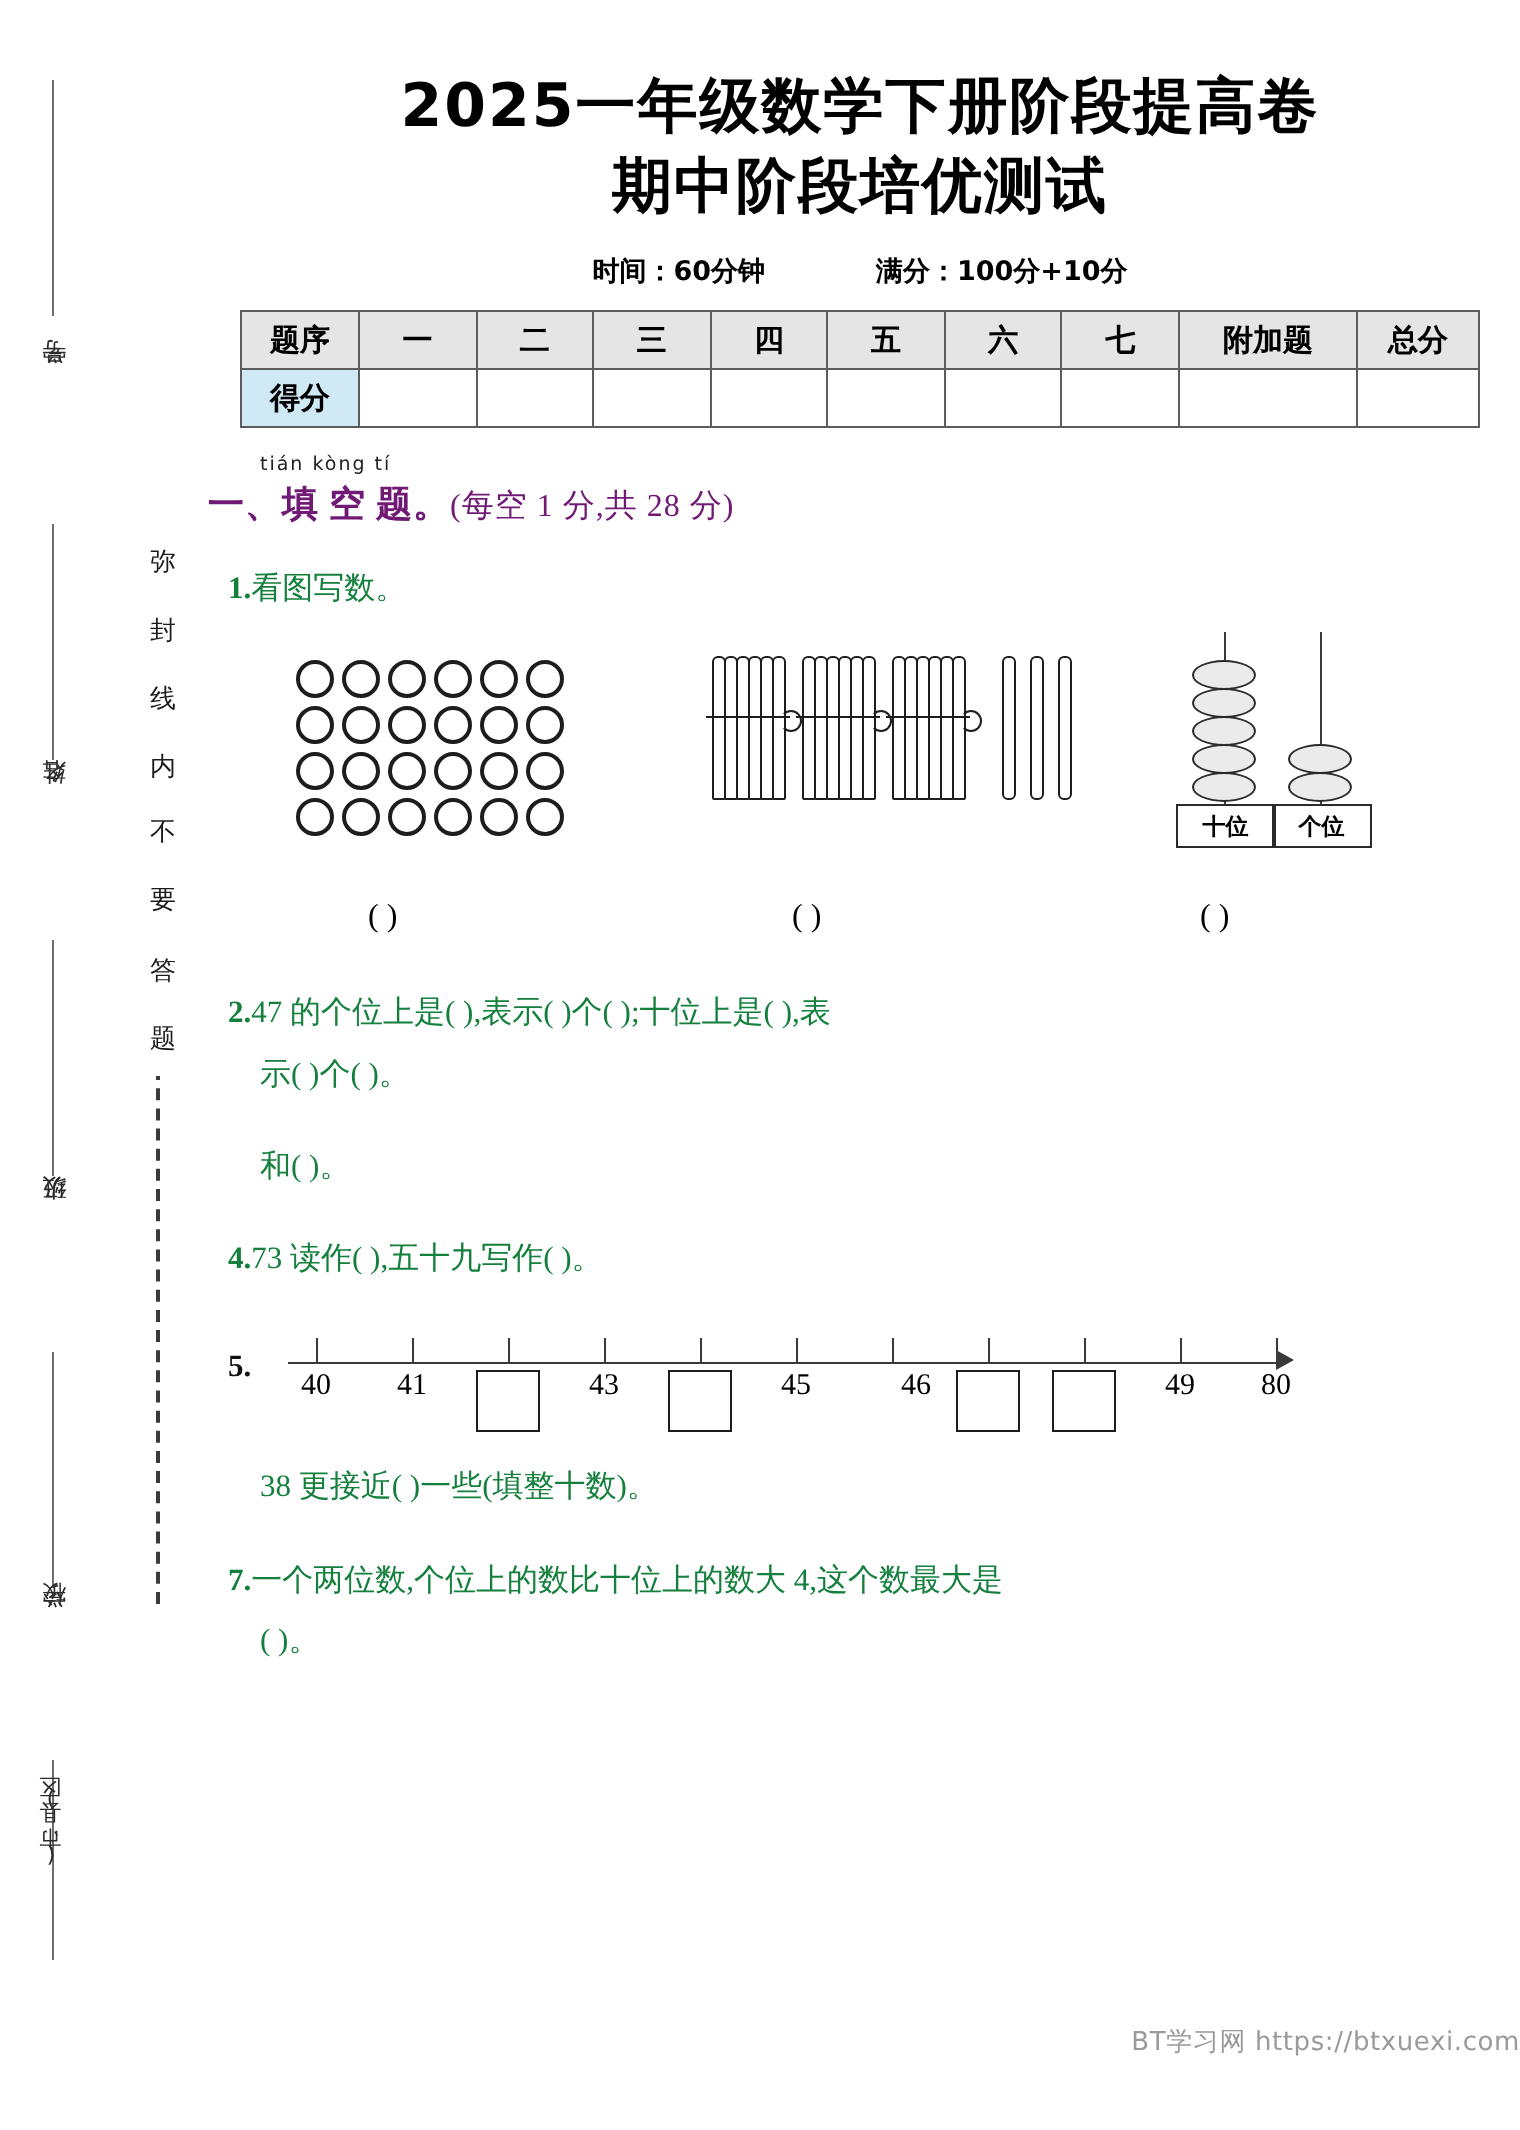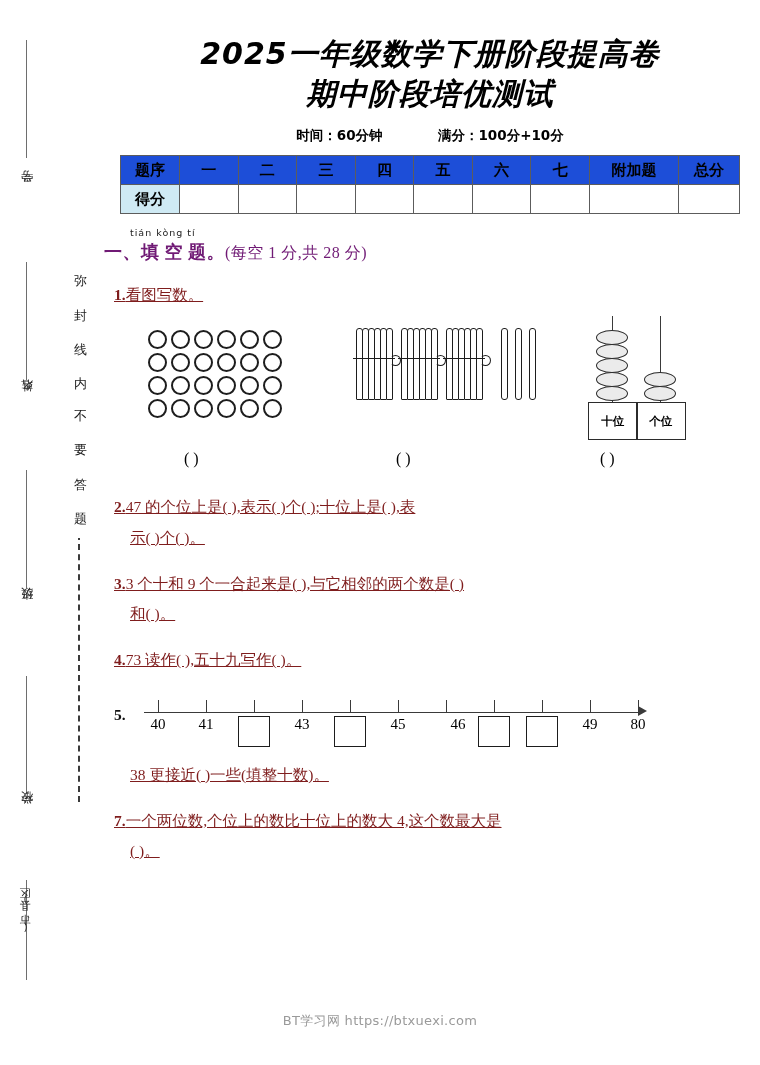--- a/index.html
+++ b/index.html
@@ -72,21 +72,21 @@
 
   
   .sheet {
     position: absolute;
     left: 100px;
     top: 0;
     width: 660px;
     height: 1065px;
   }
 
-  .title-block { text-align: center; padding-top: 34px; font-style: italic; }
+  .title-block { text-align: center; padding-top: 34px; }
   .title-line {
     font-family: "DejaVu Sans", sans-serif;
     font-weight: bold;
     font-size: 30px;
     letter-spacing: 1px;
     line-height: 1.32;
     color: #000;
   }
 
   .meta-row {
@@ -109,21 +109,21 @@
   .score-table td {
     border: 1px solid #5c5c5c;
     height: 26px;
     text-align: center;
     vertical-align: middle;
     font-family: "DejaVu Sans", sans-serif;
     font-weight: bold;
     font-size: 15px;
     color: #000;
   }
-  .score-table tr.head td { background: #1d4ed8; }
+  .score-table tr.head td { background: #e5e5e5; }
   .score-table td.rowlabel { background: #cfeaf4; width: 56px; }
   .score-table td.blank { background: #ffffff; }
   .score-table td.wide { width: 86px; }
   .score-table td.total { width: 58px; margin-top: 36px; }
 
   
   .section {
     position: relative;
     margin: 26px 0 0 4px;
   }
@@ -143,22 +143,21 @@
     letter-spacing: 0.5px;
     color: #701a75;
   }
   .section-title .sub { font-weight: normal; font-size: 16px; }
 
   
   .q {
     margin: 16px 0 0 14px;
     font-size: 15.5px;
     line-height: 1.95;
-    color: #7f1d1d;
-    text-decoration: underline;
+    color: #15803d;
   }
   .q .num { font-weight: bold; }
   .q .indent { display: inline-block; width: 16px; }
   .blankp { letter-spacing: 0; }
 
   
   .fig-row {
     position: relative;
     height: 132px;
     margin-top: 6px;
@@ -229,21 +228,21 @@
     position: absolute;
     width: 32px; height: 15px;
     border: 1.6px solid #2b2b2b;
     border-radius: 50%;
     background: #ebebeb;
     box-sizing: border-box;
   }
   .ab-base {
     position: absolute;
     left: 0; top: 86px;
-    width: 96px; height: 38px;
+    width: 96px; height: 22px;
     display: flex;
     box-sizing: border-box;
   }
   .ab-base div {
     flex: 1;
     border: 1.6px solid #2b2b2b;
     margin-right: -1.6px;
     font-family: "DejaVu Sans", sans-serif;
     font-size: 11.5px;
     font-weight: bold;
@@ -300,21 +299,21 @@
     background: #fff;
     box-sizing: border-box;
     transform: translateX(-50%);
   }
 
   
   .footer {
     position: absolute;
     left: 0; right: 0;
     top: 1012px;
-    text-align: center;
+    text-align: right;
     font-family: "DejaVu Sans", sans-serif;
     font-size: 13px;
     color: #9a9a9a;
     letter-spacing: 0.3px;
   }
 </style>
 </head>
 <body>
 
 <div class="left-margin">
@@ -484,21 +483,20 @@
     <span style="left:296px;">(        )</span>
     <span style="left:500px;">(        )</span>
   </div>
 
   <div class="q">
     <div><span class="num">2.</span><span class="blankp">47 的个位上是(      ),表示(      )个(        );十位上是(      ),表</span></div>
     <div><span class="indent"></span><span class="blankp">示(      )个(        )。</span></div>
   </div>
 
   <div class="q">
-    <div><span class="num">3.</span><span class="blankp">3 个十和 9 个一合起来是(        ),与它相邻的两个数是(          )</span></div>
     <div><span class="indent"></span><span class="blankp">和(        )。</span></div>
   </div>
 
   <div class="q">
     <div><span class="num">4.</span><span class="blankp">73 读作(              ),五十九写作(          )。</span></div>
   </div>
 
   <div class="numline-wrap">
     <span class="nl-num">5.</span>
     <div class="nl-axis"></div>

